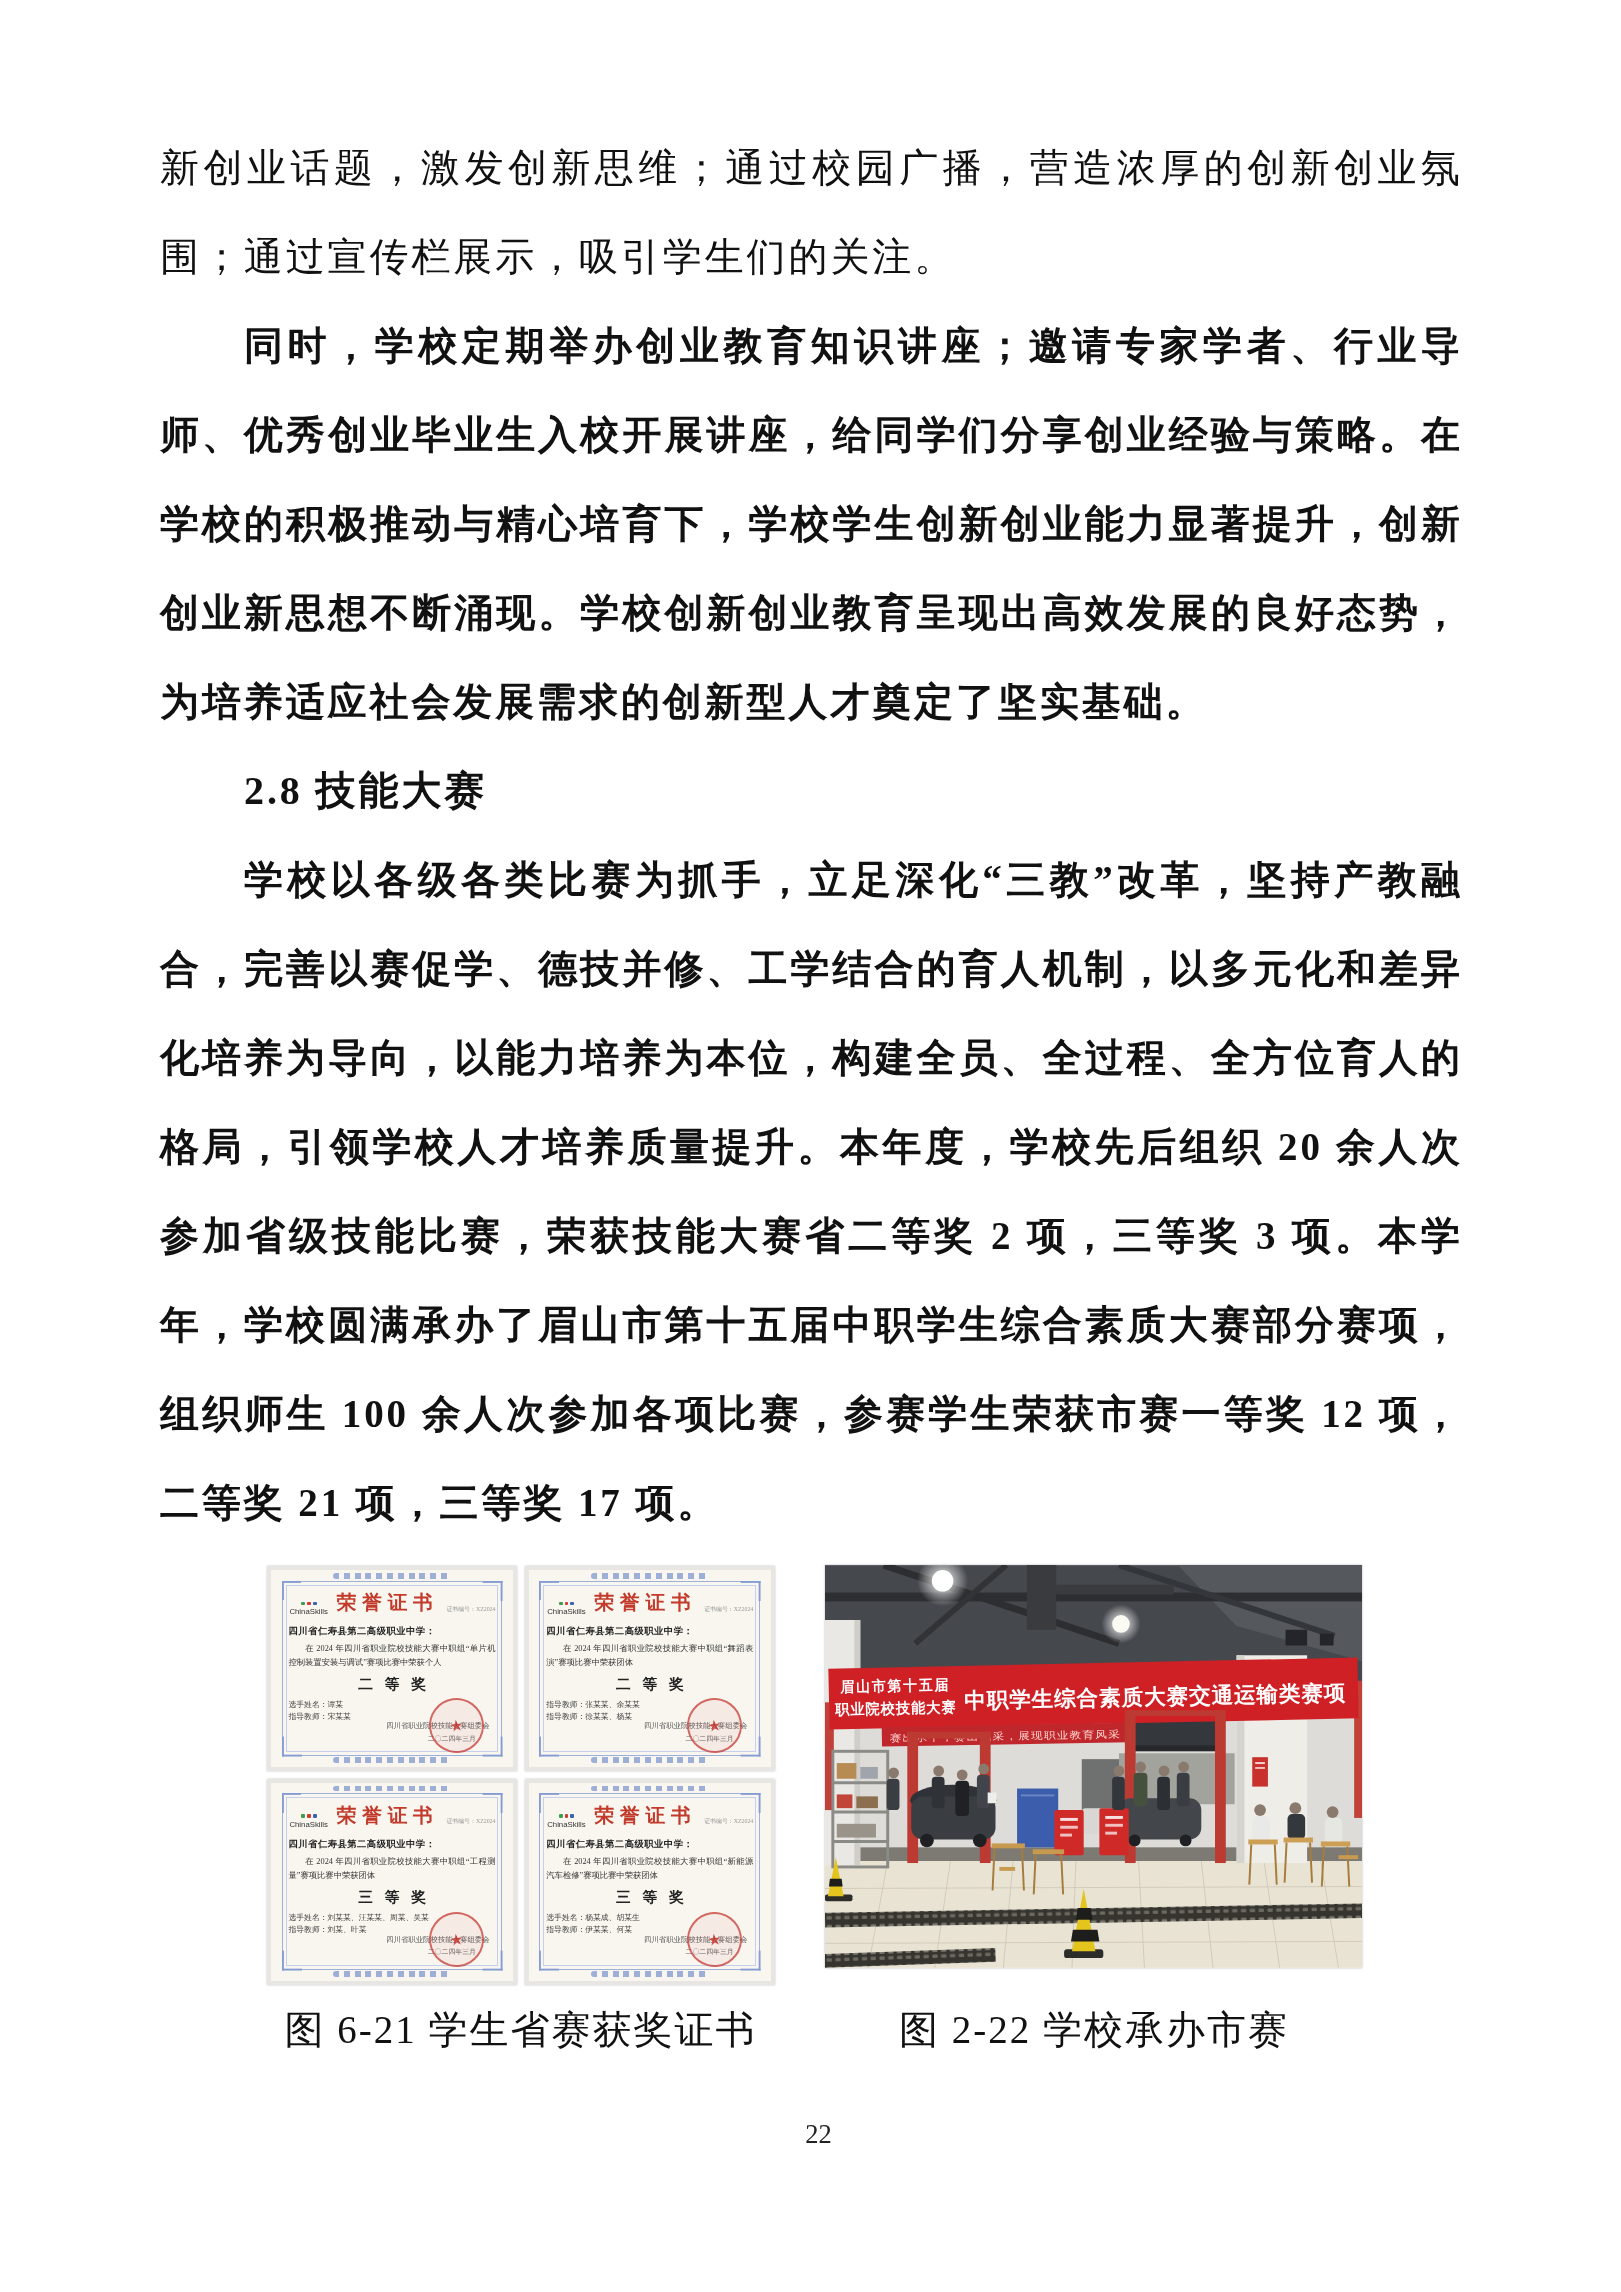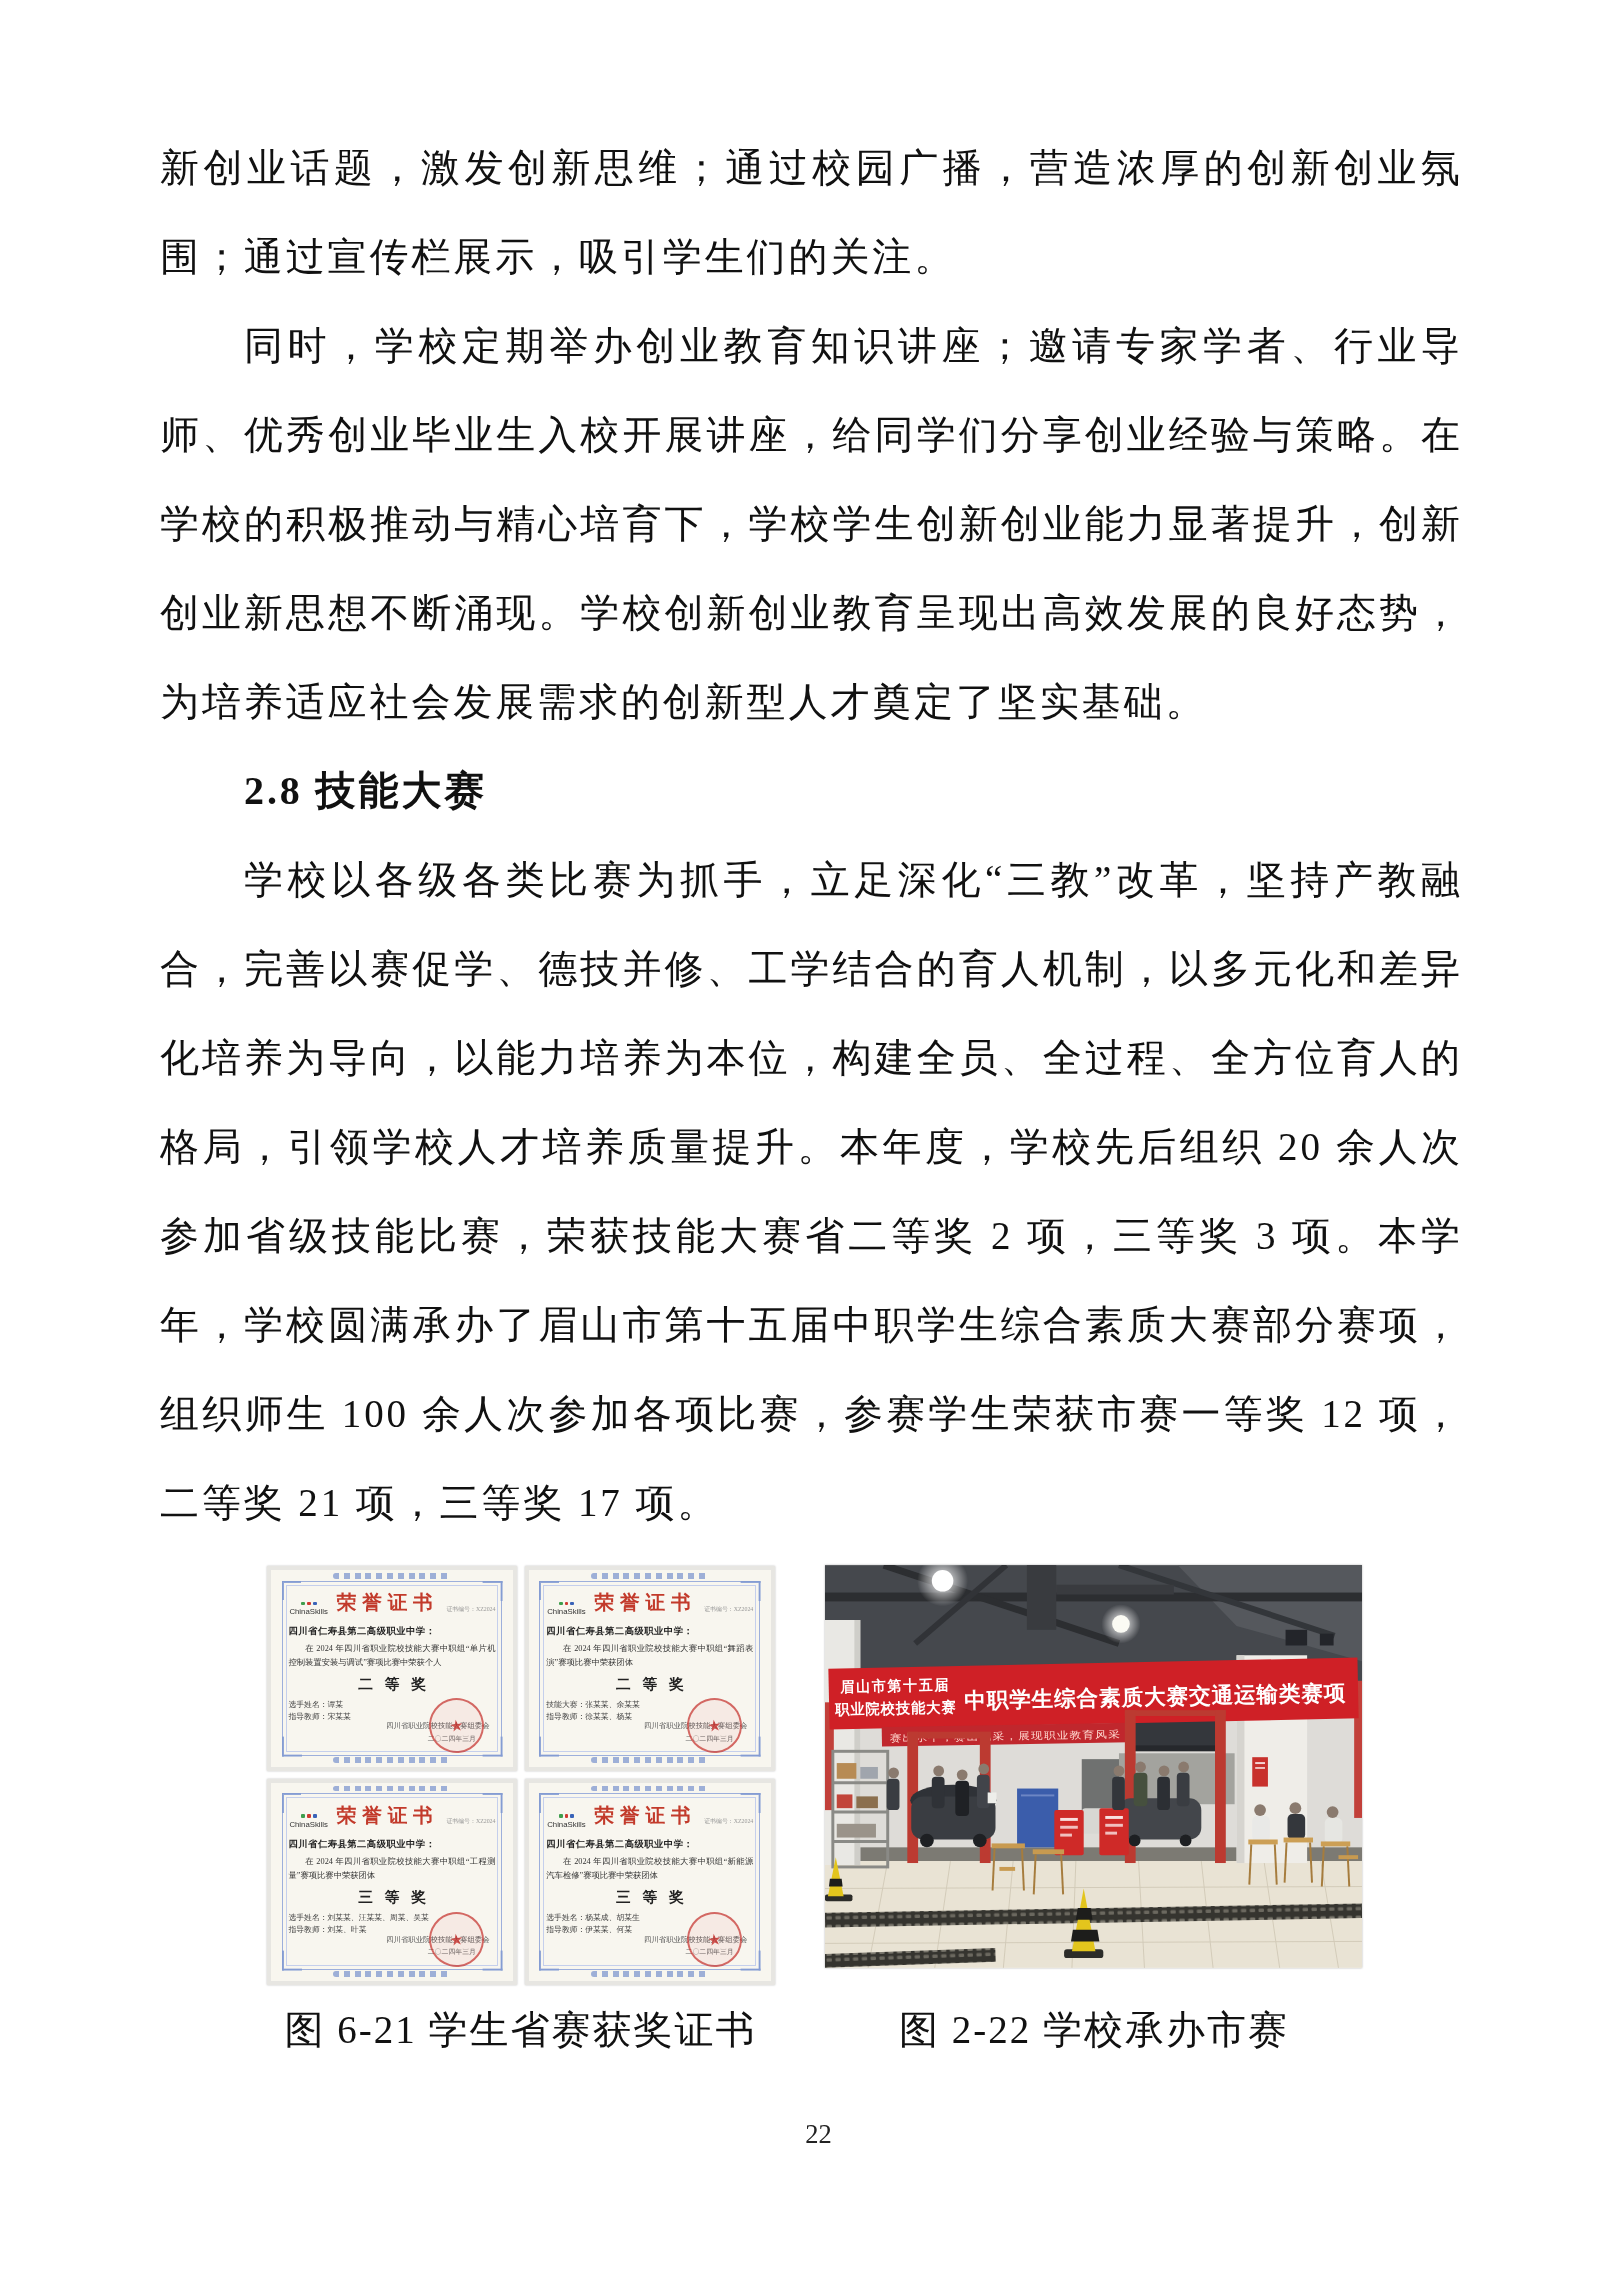--- a/index.html
+++ b/index.html
@@ -12,21 +12,21 @@
     color:#111;
     overflow:hidden;
   }
   
   .text-block{
     position:absolute;left:160px;top:123px;width:1303px;
     font-size:39px;line-height:89px;letter-spacing:2.9px;
     text-align:justify;
   }
   .para{margin:0;}
-  .indent{text-indent:84px;}
+  .indent{text-indent:84px;font-weight:bold;}
   .heading{margin:0;font-weight:bold;text-indent:84px;font-size:40px;}
   
   .fig-certs{
     position:absolute;left:267px;top:1566px;width:508px;height:419px;
     display:grid;grid-template-columns:250px 250px;grid-template-rows:205px 206px;
     gap:7.8px;
   }
   .cert-cell{position:relative;background:#e7e6e2;box-shadow:0 0 2px rgba(0,0,0,.25);}
   .cert{position:absolute;inset:3.9px;background:#f8f6ef;}
   .cert-border{position:absolute;inset:10.8px;border:1px solid #9dafdb;}
@@ -144,21 +144,21 @@
                 </div>
               <div class="brand-name">ChinaSkills</div>
             </div>
             <div class="cert-title">荣誉证书</div>
             <div class="cert-no">证书编号：XZ2024</div>
           </div>
           <div class="cert-school">四川省仁寿县第二高级职业中学：</div>
           <div class="cert-body">在 2024 年四川省职业院校技能大赛中职组“舞蹈表演”赛项比赛中荣获团体</div>
           <div class="cert-award">二等奖</div>
           <div class="cert-names">
-            <div>技能大赛：张某某、余某某</div>
+            <div>指导教师：张某某、余某某</div>
             <div>指导教师：徐某某、杨某</div>
           </div>
           <div class="cert-footer">
             <div class="cert-org">四川省职业院校技能大赛组委会</div>
             <div class="cert-date">二〇二四年三月</div>
           </div>
           <div class="stamp">
               <span class="star">★</span>
             </div>
         </div>

